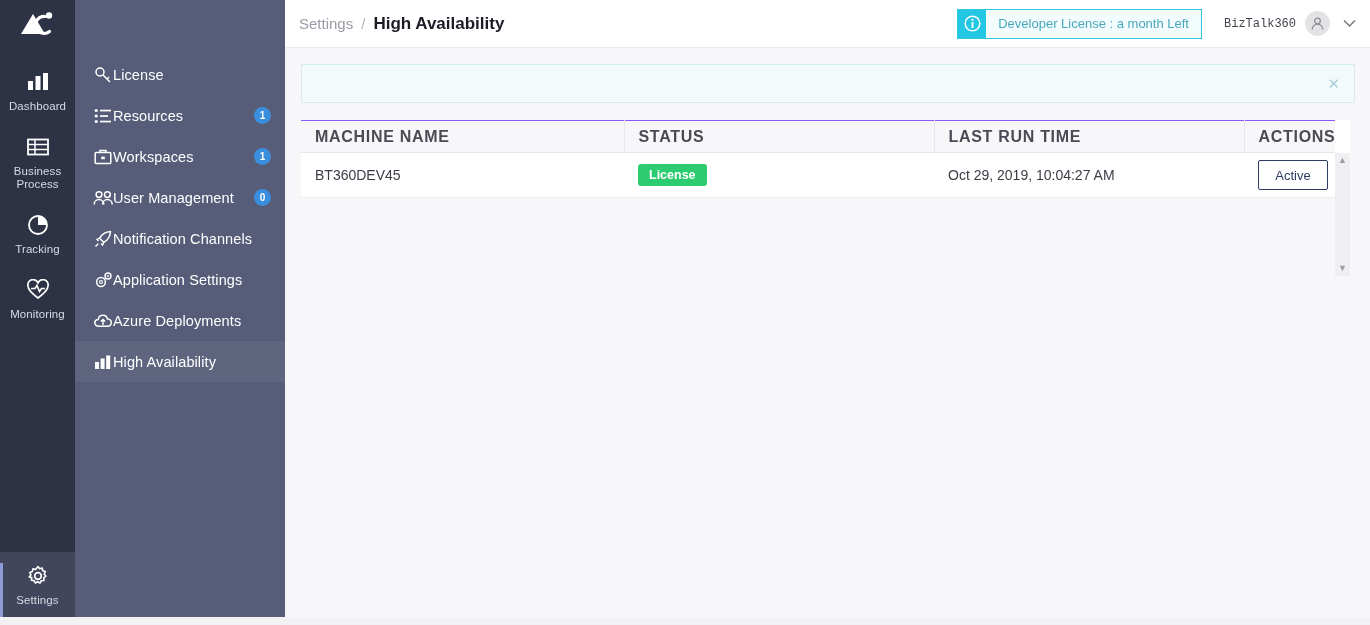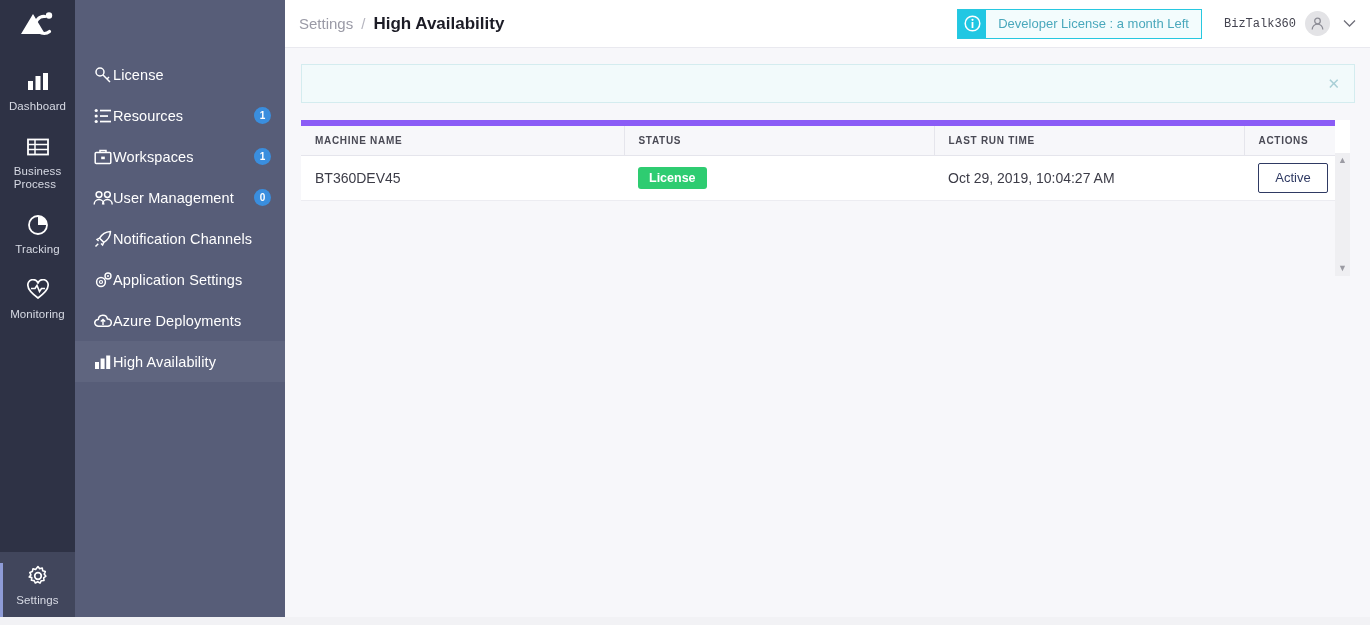--- a/index.html
+++ b/index.html
@@ -24,21 +24,21 @@
     display: flex; align-items: center; justify-content: center;
   }
   .rail-items { width: 100%; padding-top: 10px; }
   .rail-item {
     width: 100%; padding: 11px 2px 10px;
     display: flex; flex-direction: column; align-items: center; gap: 5px;
     color: #d7dae4; cursor: pointer;
   }
   .rail-item .ricon { width: 26px; height: 26px; display: flex; align-items: center; justify-content: center; }
   .rail-item .rlabel {
-    font-size: 11.5px; line-height: 13px; color: #d7dae4;
+    font-size: 11.5px; line-height: 13px; text-align: center; color: #d7dae4;
     letter-spacing: .1px;
   }
   .rail-bottom {
     position: absolute; bottom: 8px; left: 0; width: 100%;
   }
   .rail-item.active { background: #41465c; }
   .rail-item.active::before {
     content: ""; position: absolute; left: 0; width: 3px; height: 62px; background: #8e9bd6;
   }
   .rail-bottom .rail-item { position: relative; }
@@ -107,23 +107,23 @@
     display: flex; align-items: center; padding: 0 14px 0 16px;
     margin-bottom: 17px;
   }
   .notice-txt { font-size: 13.5px; color: #5d9aa6; }
   .notice-x { margin-left: auto; font-size: 15px; color: #a9cfd6; cursor: pointer; line-height: 1; }
 
   .table-wrap { background: #fff; position: relative; width: 1049px; }
   table { width: 1034px; border-collapse: collapse; table-layout: fixed; }
   thead th {
     background: #f7f7fa; height: 32px;
-    font-size: 10px; font-weight: bold; letter-spacing: .7px;
+    font-size: 16px; font-weight: bold; letter-spacing: .7px;
     color: #4a4a55; text-align: left; padding: 0 0 0 14px;
-    border-bottom: 1px solid #e5e5ec; border-top: 6px solid #8b5cf6;
+    border-bottom: 1px solid #e5e5ec; border-top: 1px solid #8b5cf6;
     border-right: 1px solid #e5e5ec;
   }
   thead th:last-child { border-right: none; }
   tbody td {
     height: 45px; font-size: 14px; color: #3c3c47;
     padding: 0 0 0 14px; border-bottom: 1px solid #ececf1;
     background: #fff;
   }
   .badge {
     display: inline-flex; align-items: center; justify-content: center;

